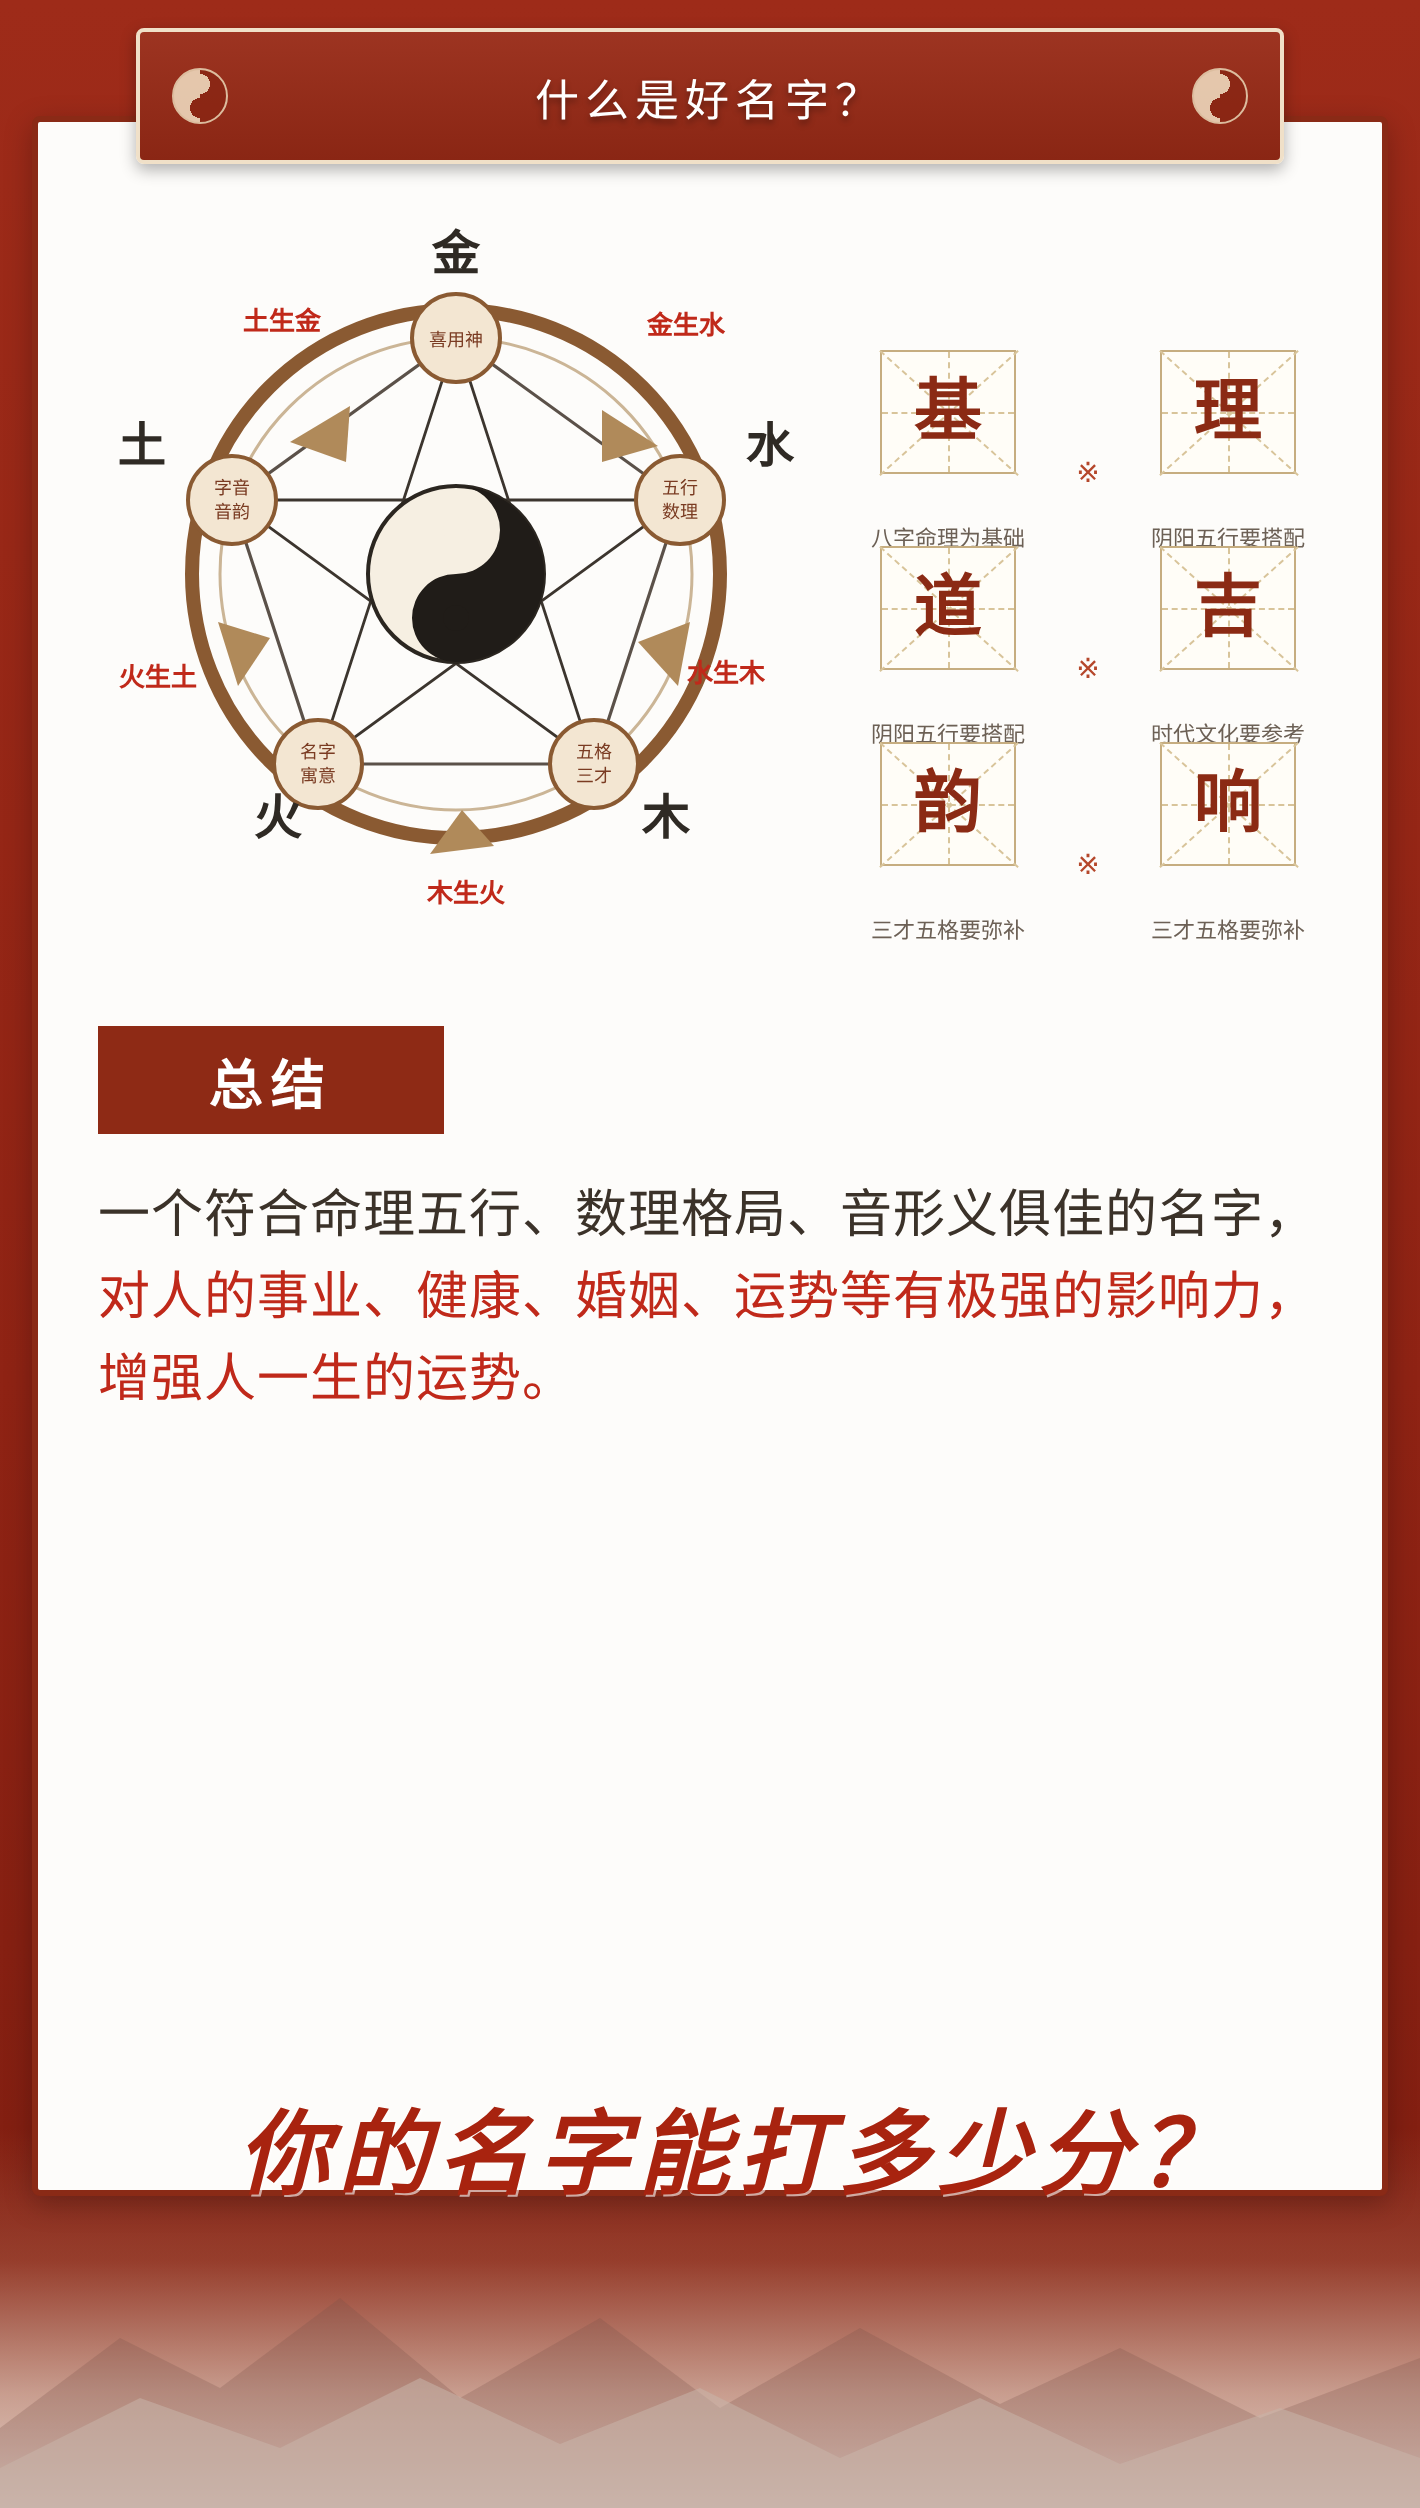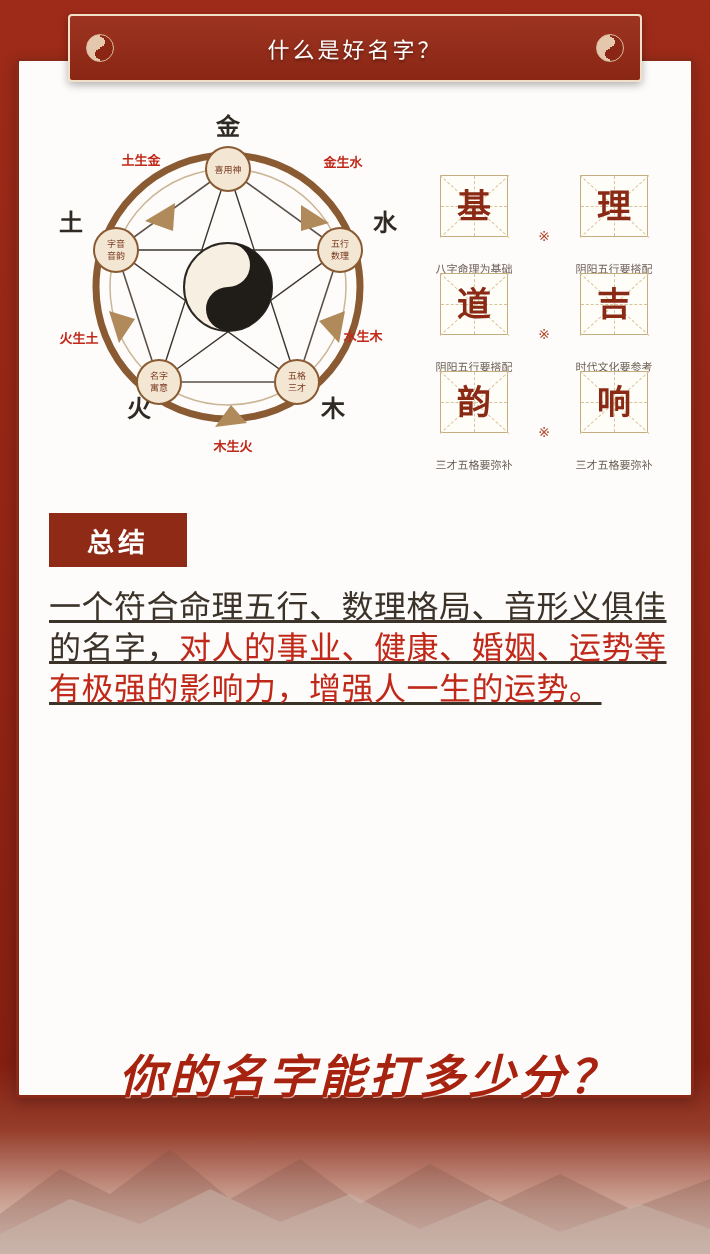--- a/index.html
+++ b/index.html
@@ -172,42 +172,41 @@
     align-self: center;
     margin-top: 24px;
     color: #b5472b;
     font-size: 14px;
   }
 
   
   .sec-label {
     position: absolute;
     left: 30px;
-    width: 138px;
+    width: 173px;
     height: 54px;
     background: #8e2a15;
     display: flex;
     align-items: center;
     justify-content: center;
   }
   .sec-label span {
     color: #fff;
     font-size: 27px;
     font-weight: bold;
     letter-spacing: 4px;
   }
   .para {
     position: absolute;
     left: 30px;
     width: 620px;
-    font-size: 32px;
+    font-size: 26px;
     line-height: 41px;
     color: #3b3229;
     letter-spacing: 0.5px;
-    text-decoration: underline;
   }
   .para .hl { color: #c0291a; }
 
   #label-summary { top: 452px; }
   #p-summary { top: 526px; }
   #label-notice { top: 688px; }
   #p-notice { top: 762px; }
 
   
   #slogan {

